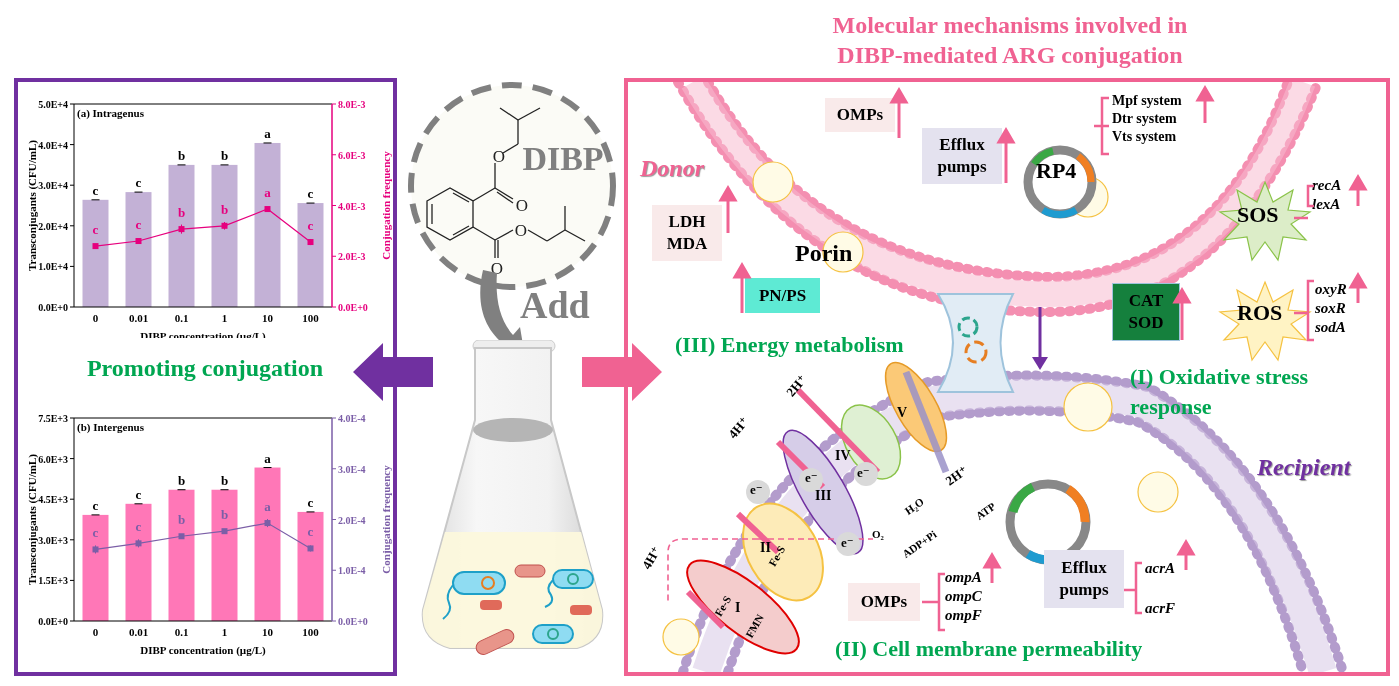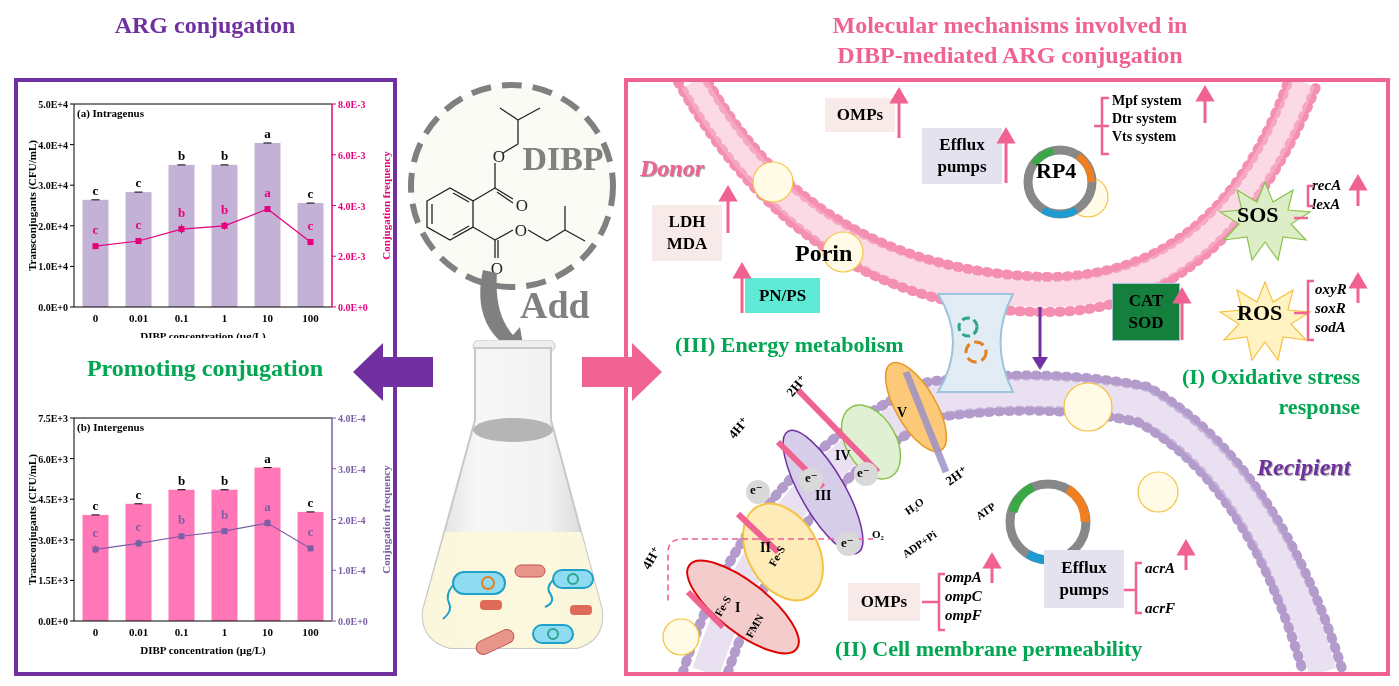--- a/index.html
+++ b/index.html
@@ -12,21 +12,20 @@
   .green{color:#00a651;font-weight:bold;}
   .box{position:absolute;display:flex;align-items:center;justify-content:center;font-weight:bold;font-size:17px;line-height:22px;text-align:center;}
   .gene{font-style:italic;font-size:15px;line-height:19px;font-weight:bold;}
   .sys{font-size:14px;line-height:18px;font-weight:bold;}
   svg text{font-family:"Liberation Serif","DejaVu Serif",serif;}
 </style>
 </head>
 <body>
 
 <div class="abs title-left">
-  <div>ARG conjugation</div>
 </div>
 <div class="abs title-right">
   <div>Molecular mechanisms involved in</div>
   <div>DIBP-mediated ARG conjugation</div>
 </div>
 
 <div class="abs panel-left"></div>
 
 <svg class="abs" id="chartA" style="left:14px;top:88px;" width="383" height="250">
     <rect x="68.5" y="111.81599999999999" width="26" height="107.18400000000001" fill="#c3b1d6"></rect>
@@ -376,21 +375,21 @@
   <div>oxyR</div>
   <div>soxR</div>
   <div>sodA</div>
 </div>
 <div class="box" style="left:1112px;top:283px;width:66px;height:56px;background:#15803d;border:1px solid #9ec3dc;flex-direction:column;">
   <span>CAT</span>
   <span>SOD</span>
 </div>
 
 <div class="abs green" style="left:675px;top:332px;font-size:22px;">(III) Energy metabolism</div>
-<div class="abs green" style="left:1130px;top:362px;font-size:22px;text-align:right;width:230px;line-height:30px;">
+<div class="abs green" style="left:1130px;top:362px;font-size:22px;text-align:left;width:230px;line-height:30px;">
   <div>(I) Oxidative stress</div>
   <div>response</div>
 </div>
 <div class="abs green" style="left:835px;top:636px;font-size:22px;">(II) Cell membrane permeability</div>
 
 <div class="box" style="left:848px;top:583px;width:72px;height:38px;background:#f9eaea;">OMPs</div>
 <div class="abs gene" style="left:945px;top:568px;">
   <div>ompA</div>
   <div>ompC</div>
   <div>ompF</div>

